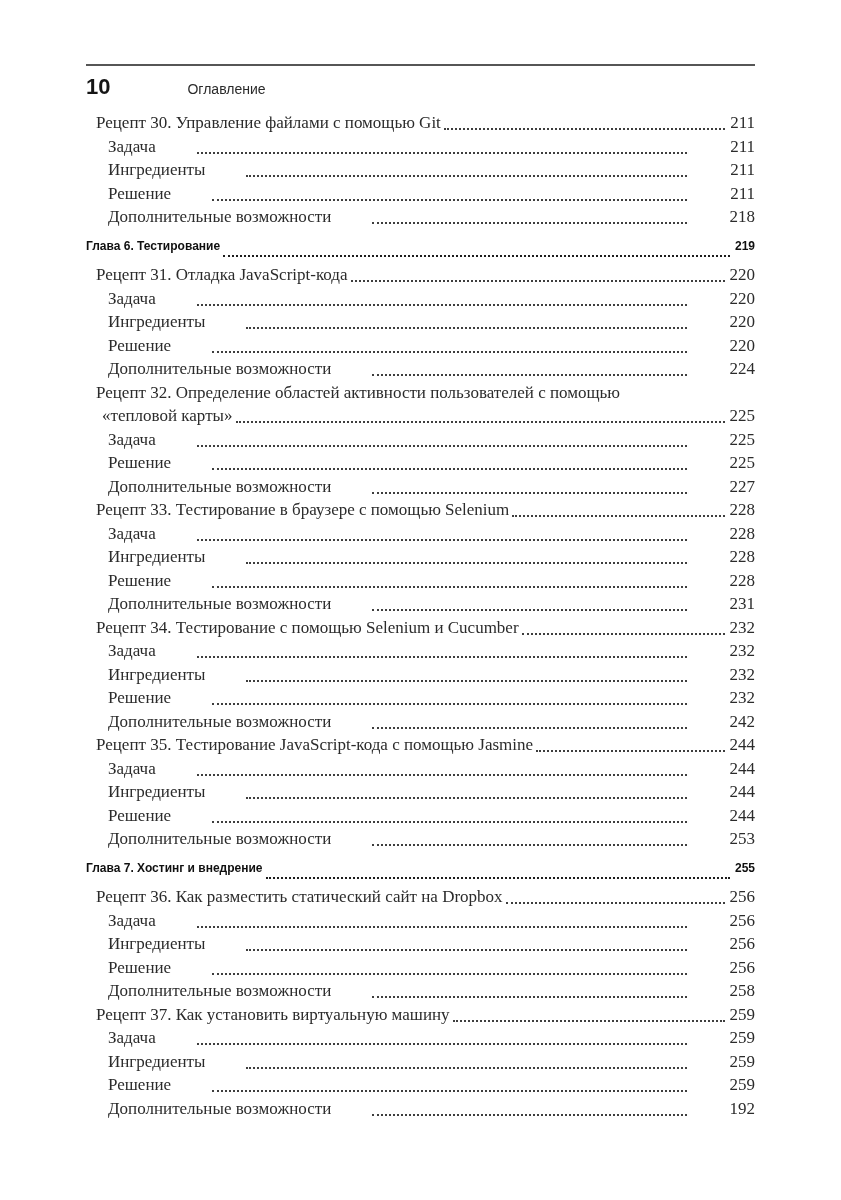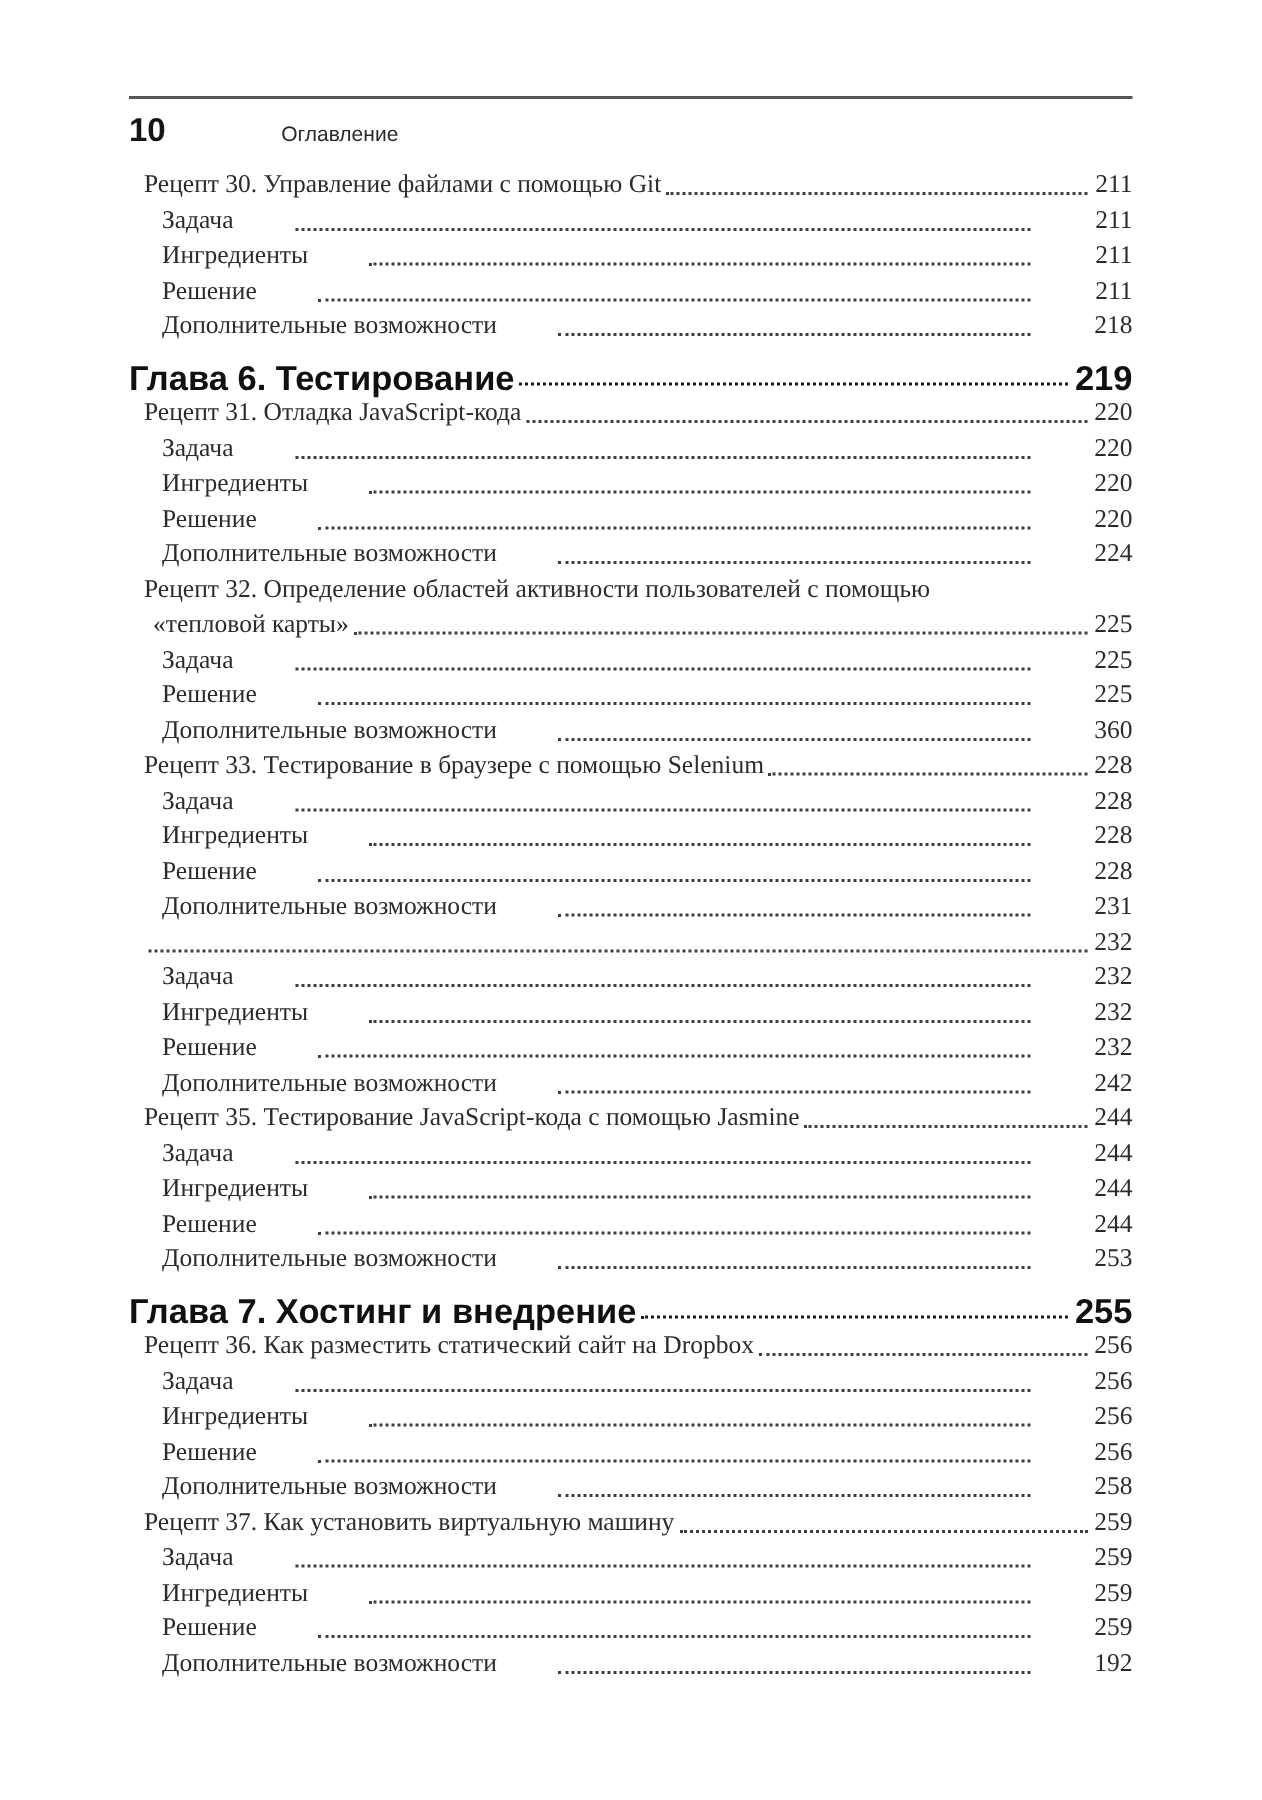--- a/index.html
+++ b/index.html
@@ -41,21 +41,21 @@
   }
 
   .row.recipe  { padding-left: 10px; }
   .row.title   { padding-left: 10px; }
   .row.wrap    { padding-left: 16px; }
   .row.sub     { padding-left: 22px; gap: 38px; }
 
   .row.chapter {
     padding-left: 0;
     font-family: "Liberation Sans", sans-serif;
-    font-weight: 700; font-size: 23px; color: #101010;
+    font-weight: 700; font-size: 12px; color: #101010;
     margin-top: 8px; margin-bottom: 3px;
   }
   .row.chapter .leader {
     border-bottom: 2.5px dotted #1c1c1c;
     margin-bottom: 5.5px;
   }
 </style>
 </head>
 <body>
 
@@ -136,21 +136,21 @@
     <span class="pg">225</span>
   </div>
     <div class="row sub">
     <span class="label">Решение</span>
     <span class="leader"></span>
     <span class="pg">225</span>
   </div>
     <div class="row sub">
     <span class="label">Дополнительные возможности</span>
     <span class="leader"></span>
-    <span class="pg">360</span>
+    <span class="pg">227</span>
   </div>
     <div class="row recipe">
     <span class="label">Рецепт 33. Тестирование в браузере с помощью Selenium</span>
     <span class="leader"></span>
     <span class="pg">228</span>
   </div>
     <div class="row sub">
     <span class="label">Задача</span>
     <span class="leader"></span>
     <span class="pg">228</span>
@@ -164,20 +164,21 @@
     <span class="label">Решение</span>
     <span class="leader"></span>
     <span class="pg">228</span>
   </div>
     <div class="row sub">
     <span class="label">Дополнительные возможности</span>
     <span class="leader"></span>
     <span class="pg">231</span>
   </div>
     <div class="row recipe">
+    <span class="label">Рецепт 34. Тестирование с помощью Selenium и Cucumber</span>
     <span class="leader"></span>
     <span class="pg">232</span>
   </div>
     <div class="row sub">
     <span class="label">Задача</span>
     <span class="leader"></span>
     <span class="pg">232</span>
   </div>
     <div class="row sub">
     <span class="label">Ингредиенты</span>

